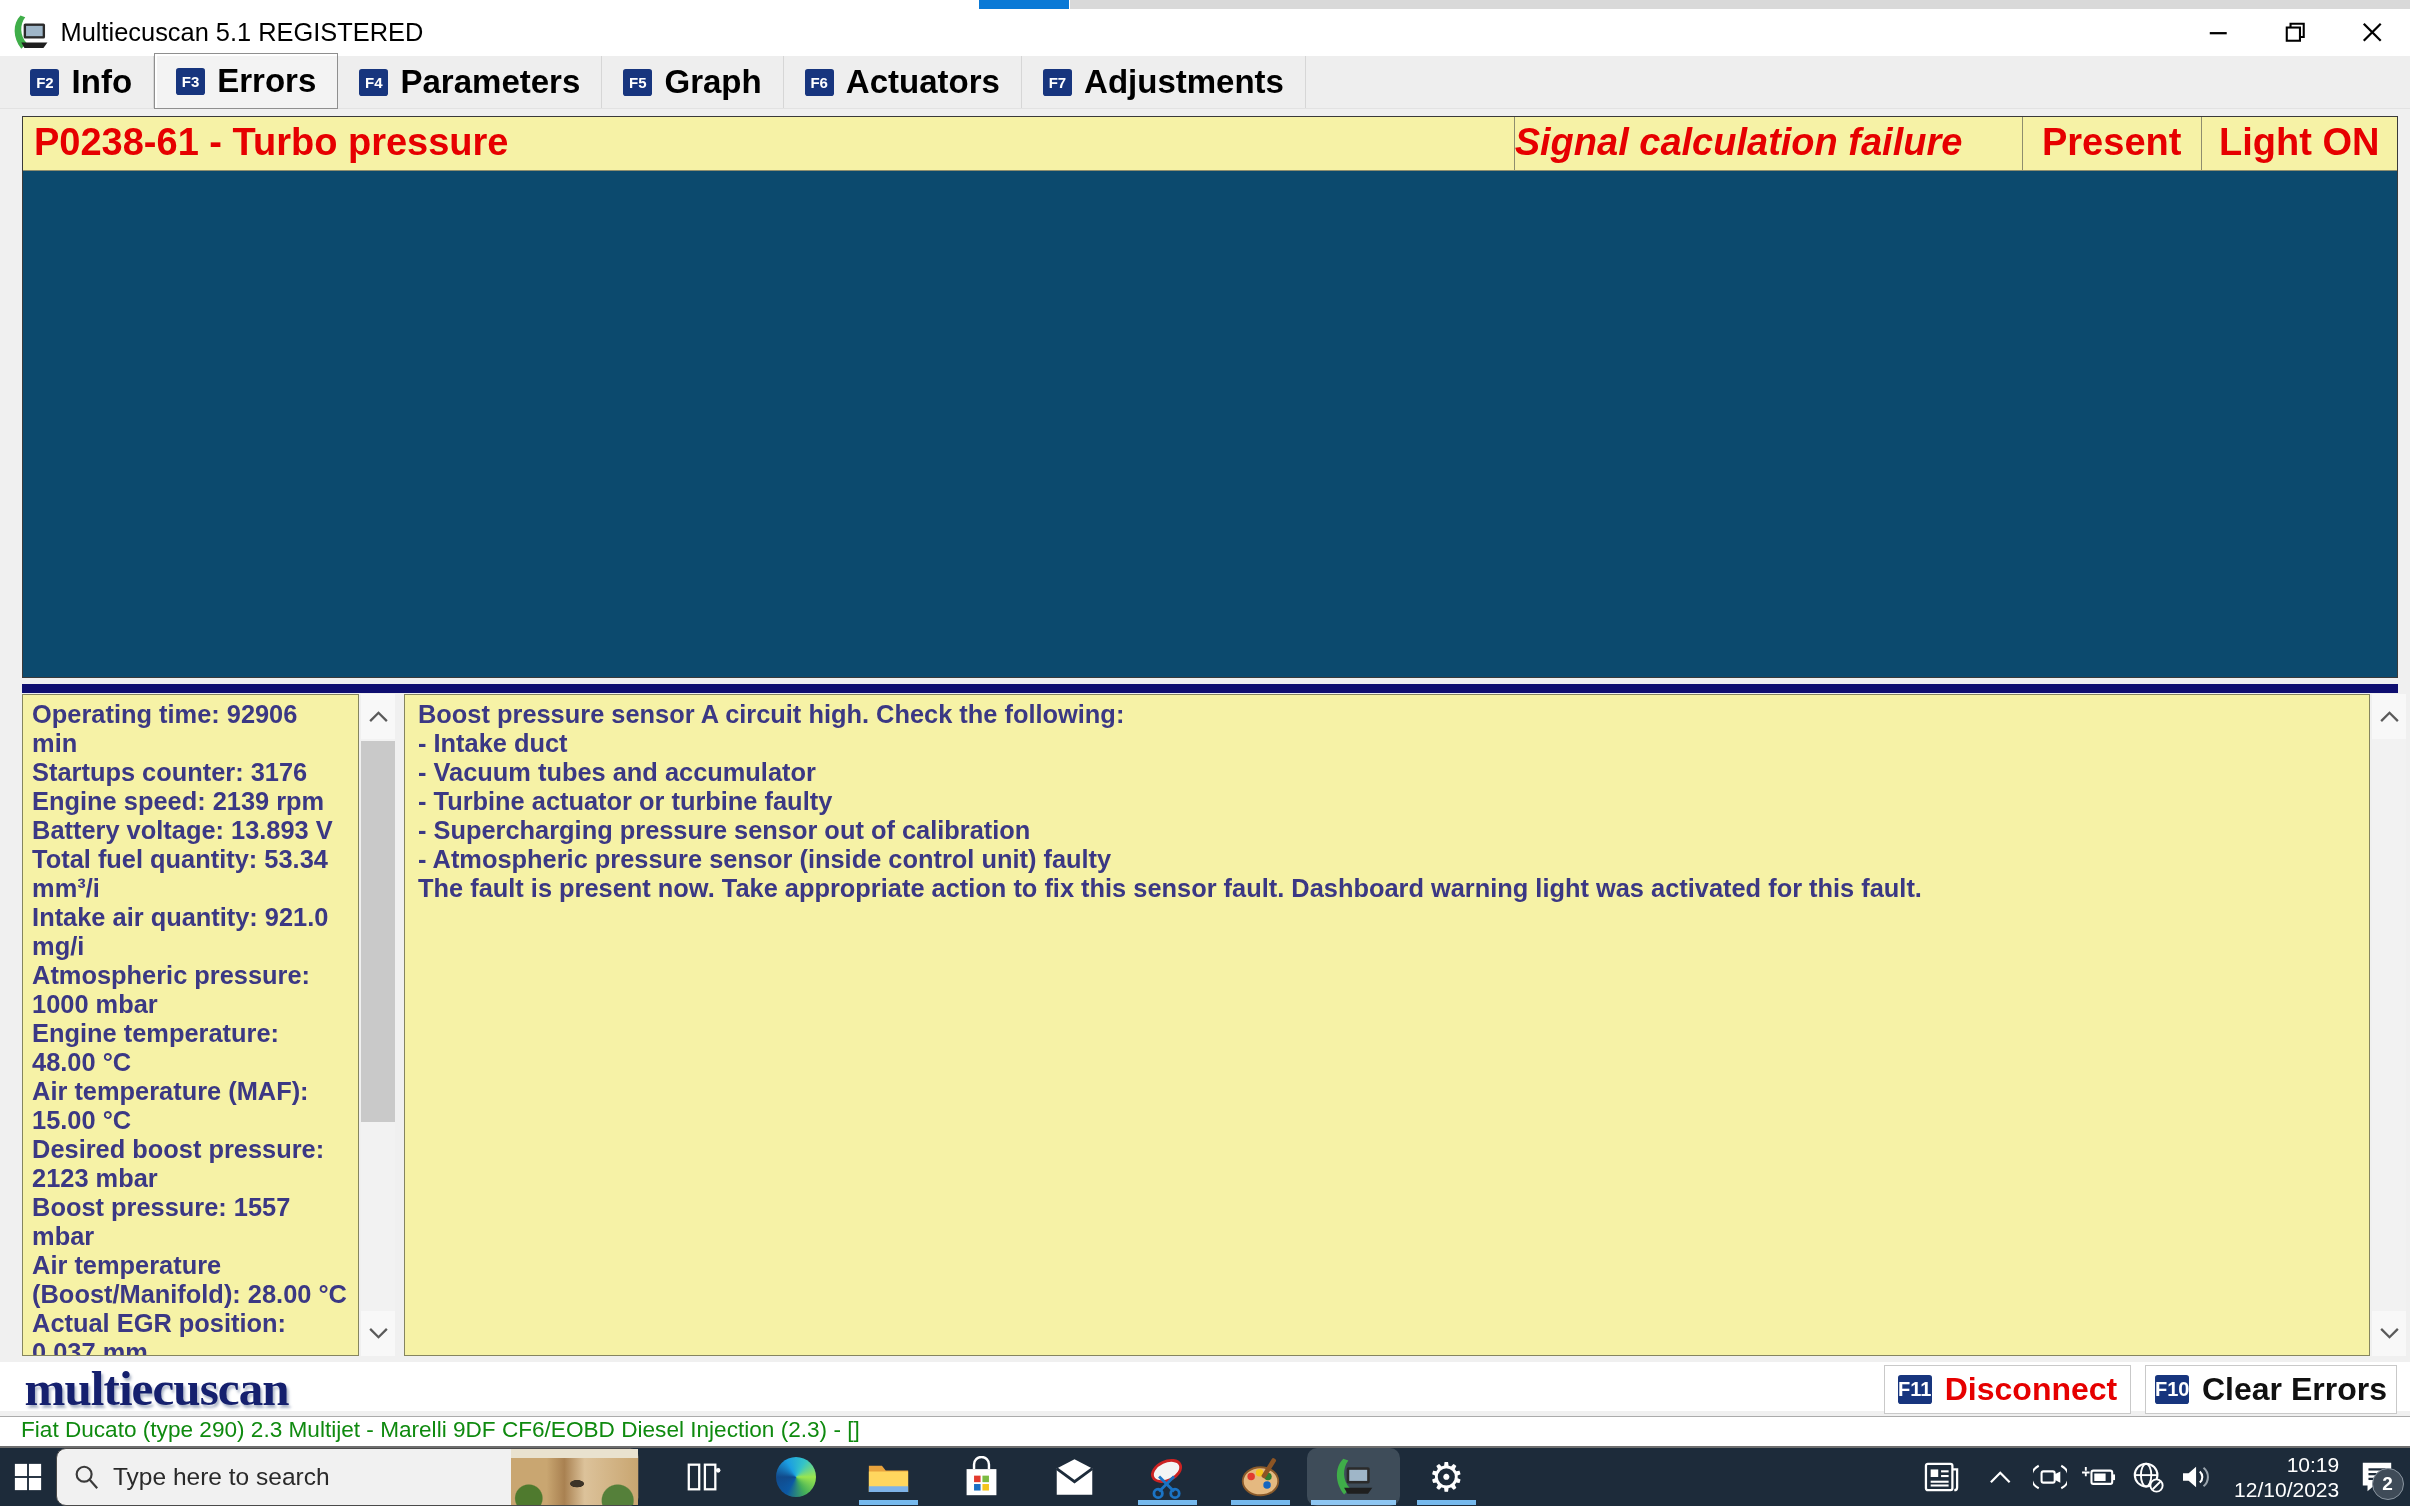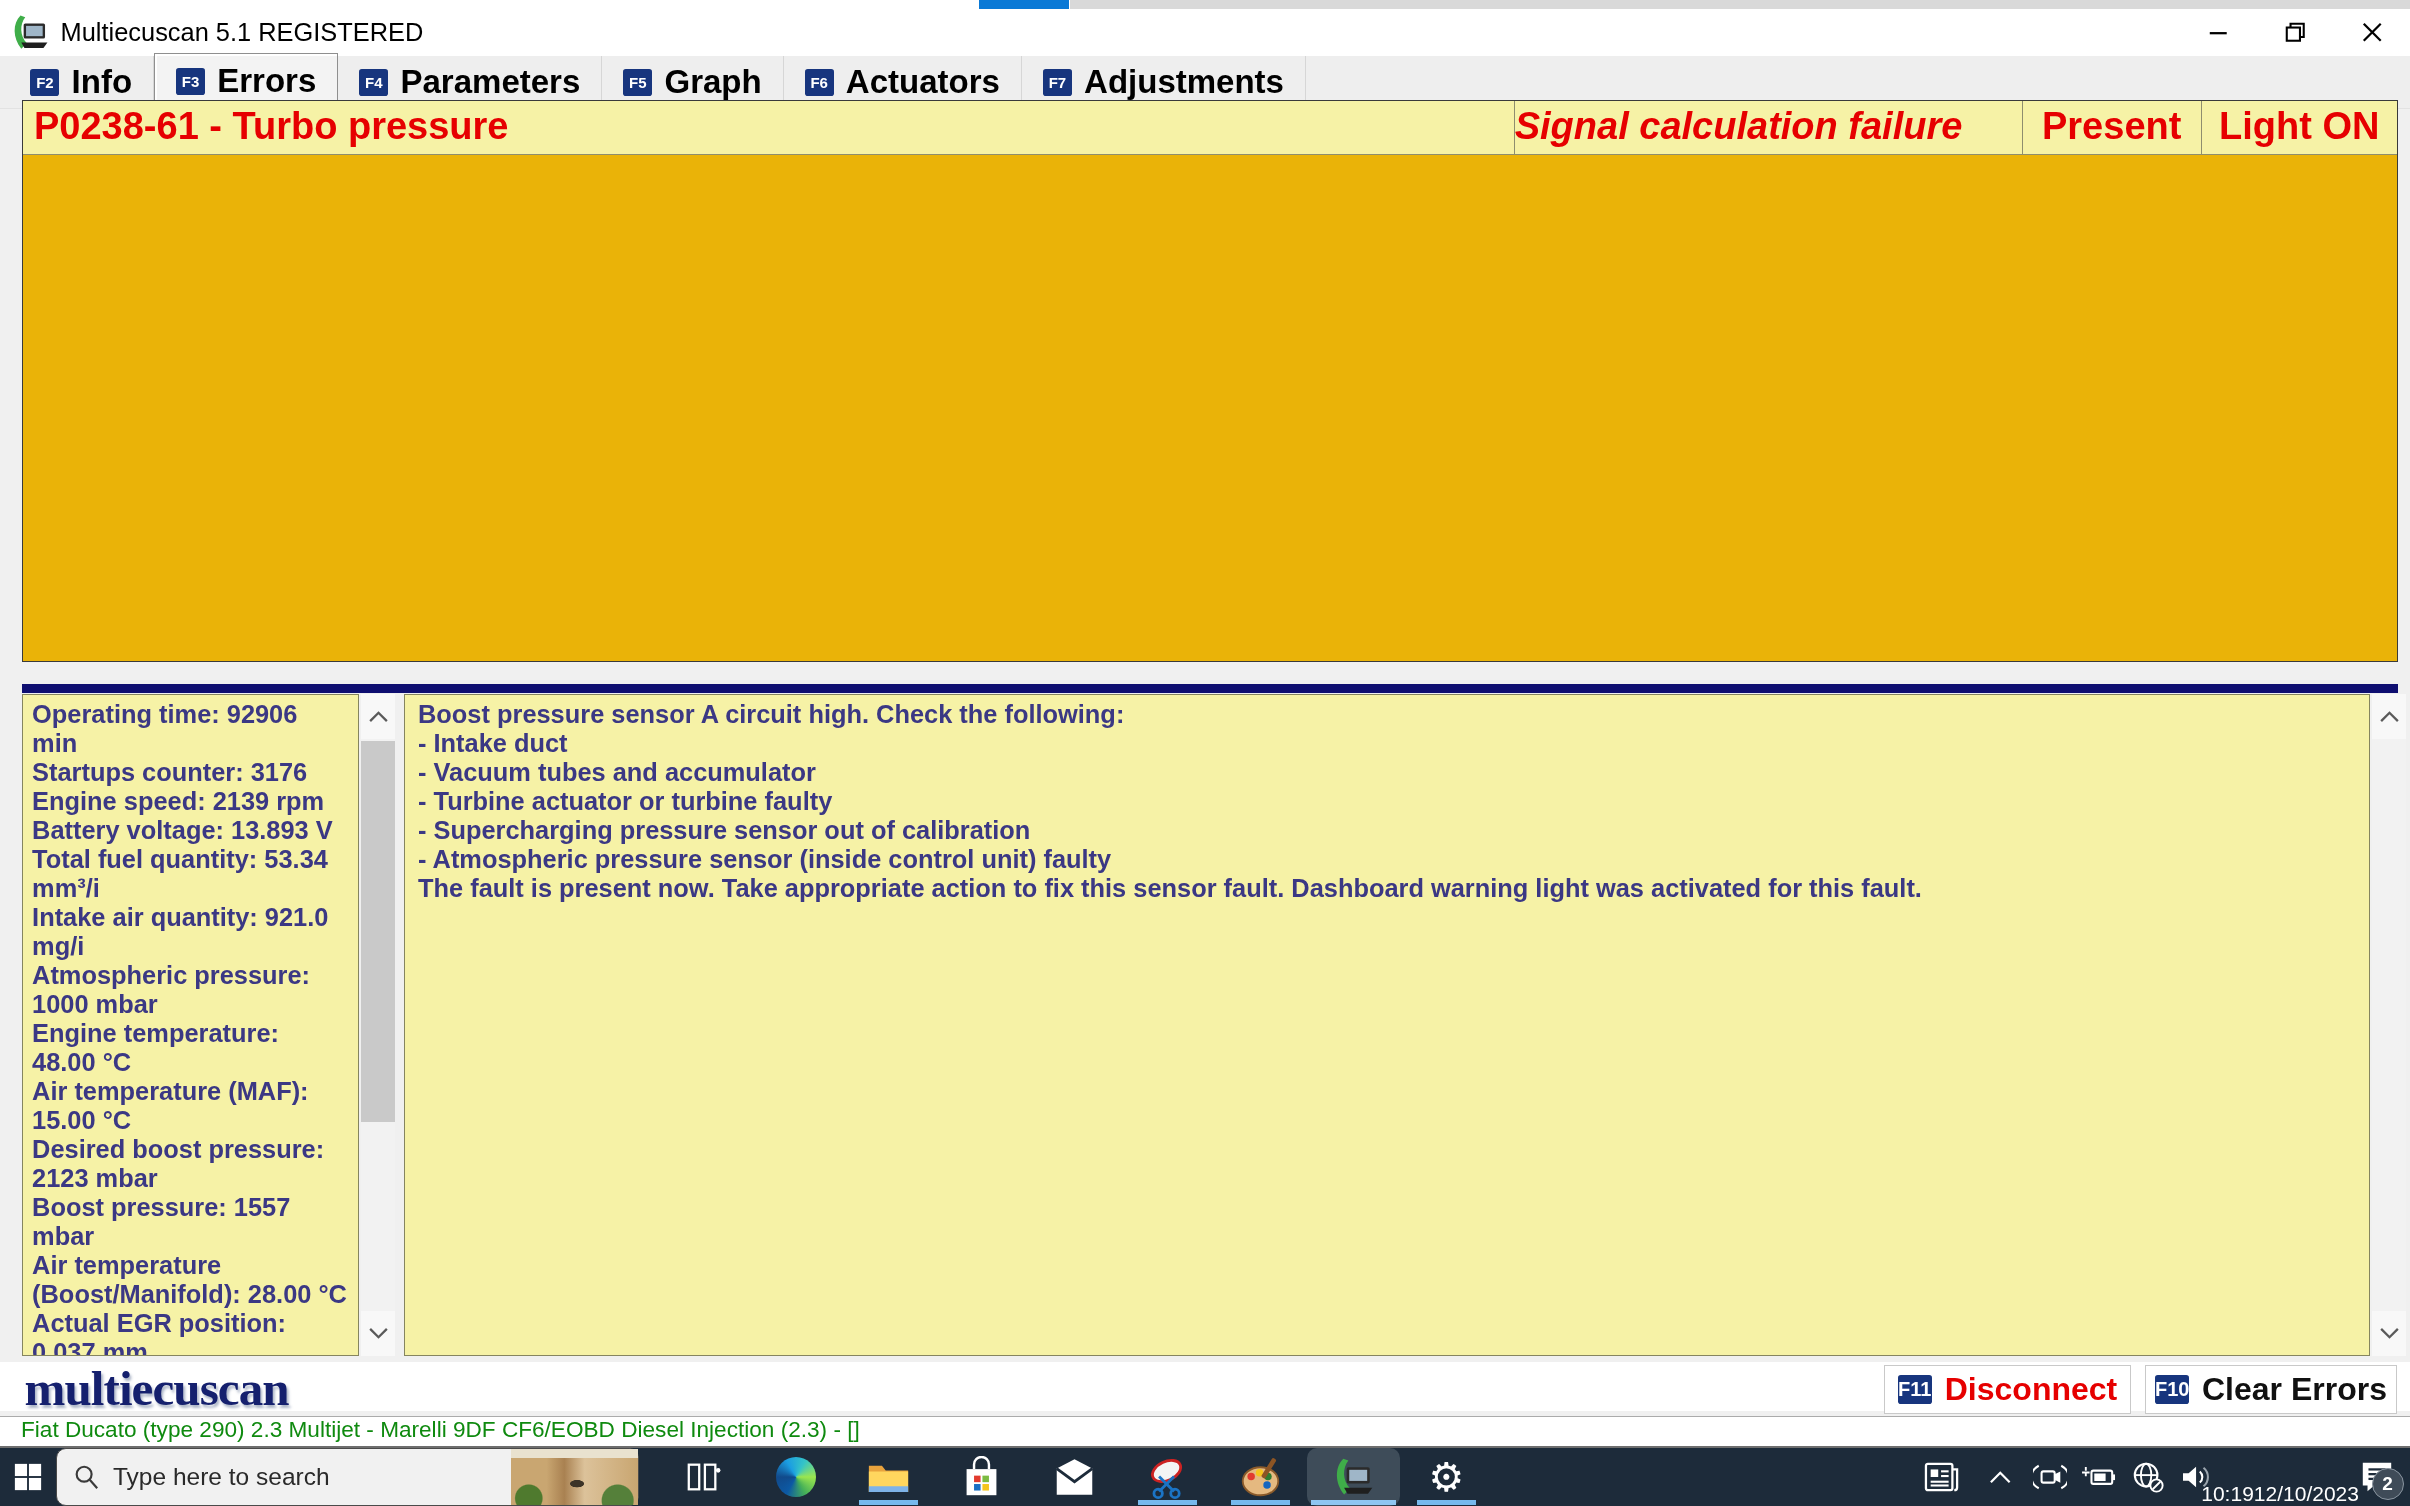--- a/index.html
+++ b/index.html
@@ -18,21 +18,21 @@
   .win-controls { position:absolute; right:0; top:0; height:48px; display:flex; }
   .win-btn { width:77px; height:48px; display:flex; align-items:center; justify-content:center; cursor:default; }
 
   
   .tabbar { position:absolute; left:0; top:56px; width:2411px; height:53px; background:#eeeeee; display:flex; padding-left:9.4px; border-bottom:0.9px solid #e2e2e2; }
   .tab { display:flex; align-items:center; gap:12.2px; padding:0 21px; font-size:33px; font-weight:bold; color:#000; border-right:1.9px solid #d6d6d6; height:100%; cursor:default; }
   .tab.active { background:#f3f3f3; border:1.9px solid #8f8f8f; box-shadow:inset 1.9px 1.9px 0 #ffffff; margin-top:-2.8px; height:56px; }
   .fkey { display:inline-grid; place-items:center; width:29px; height:27px; background:#17357e; color:#fff; font-size:15px; font-weight:bold; border-radius:2.8px; }
 
   
-  .error-area { position:absolute; left:21.7px; top:100px; width:2376px; height:562px; background:#eab308; border:1.9px solid #3a3a3a; }
+  .error-area { position:absolute; left:21.7px; top:116px; width:2376px; height:562px; background:#0c4a6e; border:1.9px solid #3a3a3a; }
   .error-row { display:flex; height:54px; }
   .error-cell { background:#f6f2a6; border-right:1.9px solid #8e8e6e; border-bottom:1.9px solid #8e8e6e; font-size:38px; font-weight:bold; color:#e60000; line-height:50px; white-space:nowrap; overflow:hidden; }
   .ec-title { width:1492px; padding-left:11.3px; }
   .ec-failure { width:508px; text-align:left;font-style:italic; }
   .ec-state { width:179px; text-align:center; }
   .ec-light { flex:1; text-align:center; border-right:none; }
 
   .splitter { position:absolute; left:21.7px; top:684px; width:2376px; height:8.5px; background:#0e0e70; }
 
   
@@ -72,21 +72,21 @@
       radial-gradient(circle at 84% 92%, #55803a 0 13%, rgba(0,0,0,0) 14%),
       radial-gradient(ellipse at 52% 62%, #3c3327 0 7%, rgba(0,0,0,0) 8%),
       linear-gradient(90deg,#c9a671 0 28%, #a98151 42%, #dcc29a 58%, #c9a671 100%); }
   .tb-app { width:93px; }
   .running { position:absolute; bottom:0.9px; left:17px; right:17px; height:4.7px; background:#76b9ed; }
   .tb-app.active-app { background:#3e4c59; }
   .tb-app.active-app .running { left:3.8px; right:3.8px; background:#8ec6f2; }
   .tb-spacer { flex:1; }
   .tb-tray { width:49px; }
   .tb-news { width:68px; }
-  .tb-clock { width:122px; display:flex; flex-direction:row; justify-content:center; align-items:flex-end; color:#fff; font-size:21px; line-height:25.4px; padding-right:3.8px; }
+  .tb-clock { width:122px; display:flex; flex-direction:column; justify-content:center; align-items:flex-end; color:#fff; font-size:21px; line-height:25.4px; padding-right:3.8px; }
   .tb-notif { width:68px; }
   .notif-badge { position:absolute; right:7.5px; bottom:5.6px; width:32px; height:32px; border-radius:50%; background:#3f4b58; border:1.9px solid #8a95a0; color:#fff; font-size:19px; font-weight:bold; display:grid; place-items:center; }
   .gear-glyph { font-family:"DejaVu Sans", sans-serif; font-size:40px; color:#ffffff; line-height:1; }
 </style>
 </head>
 <body>
 
 <div class="top-strip">
   <div class="strip-blue"></div>
   <div class="strip-gray"></div>

